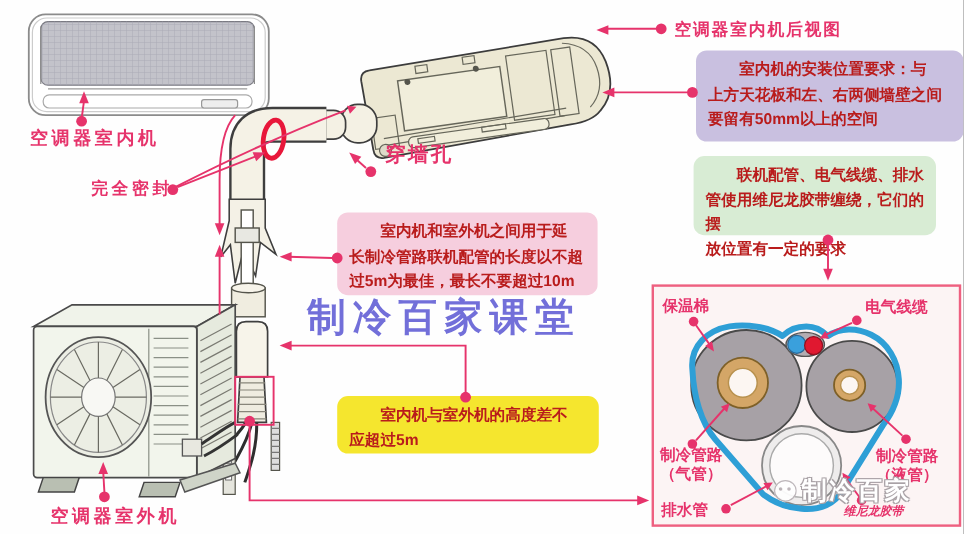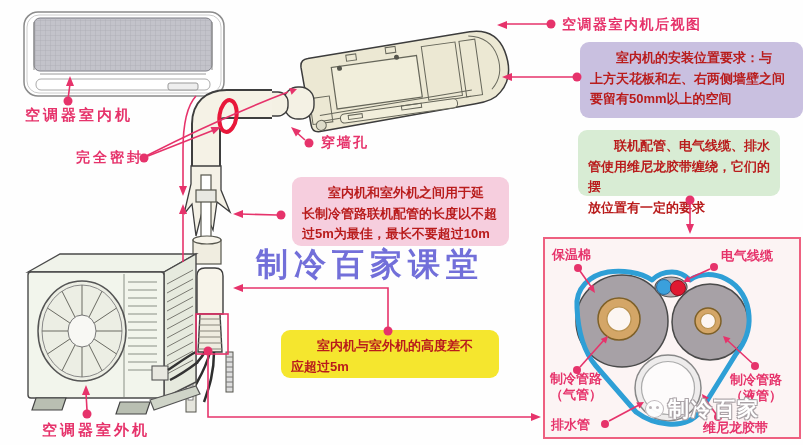--- a/index.html
+++ b/index.html
@@ -26,40 +26,40 @@
   .seal-ring{stroke:#e8173a;stroke-width:4;fill:none;}
   .tape{stroke:var(--tape-blue);stroke-width:5;fill:none;stroke-linejoin:round;}
   
   .note{
     position:absolute;z-index:0;border-radius:9px;box-sizing:border-box;
     font-size:13px;font-weight:bold;color:#b91c1c;line-height:1.58;
     padding:6px 10px;white-space:pre-line;
   }
   .note-purple{left:580px;top:42px;width:223px;height:76px;background:var(--box-purple);}
   .note-green{left:578px;top:130px;width:202px;height:66px;background:var(--box-green);}
-  .note-pink{left:292px;top:177px;width:217px;height:69px;background:var(--box-pink);}
+  .note-pink{left:281px;top:177px;width:217px;height:69px;background:var(--box-pink);}
   .note-yellow{left:281px;top:330px;width:218px;height:48px;background:var(--box-yellow);}
   
   .cross-box{
     position:absolute;z-index:0;left:543px;top:237px;width:258px;height:202px;
     box-sizing:border-box;border:2px solid #ee6080;background:#fcf4f4;
   }
   
   .lbl{position:absolute;z-index:2;color:var(--accent-red);font-weight:bold;white-space:pre-line;}
   .lbl-indoor{left:25px;top:106px;font-size:15px;letter-spacing:3px;}
   .lbl-rearview{left:562px;top:16px;font-size:14px;letter-spacing:1.5px;}
   .lbl-sealed{left:76px;top:149px;font-size:14px;letter-spacing:3px;}
-  .lbl-wallhole{left:321px;top:134px;font-size:14px;letter-spacing:2px;}
+  .lbl-wallhole{left:321px;top:117px;font-size:17px;letter-spacing:2px;}
   .lbl-outdoor{left:42px;top:421px;font-size:15px;letter-spacing:3px;}
   .lbl-insulation{left:552px;top:246px;font-size:13px;}
   .lbl-cable{left:721px;top:247px;font-size:13px;}
   .lbl-gas{left:544px;top:371px;font-size:13px;text-align:center;width:64px;line-height:1.25;}
   .lbl-liquid{left:724px;top:372px;font-size:13px;text-align:center;width:64px;line-height:1.25;}
   .lbl-drain{left:551px;top:416px;font-size:13px;}
-  .lbl-vinylon{left:703px;top:419px;font-size:13px;}
+  .lbl-vinylon{left:703px;top:419px;font-size:10px;font-style:italic;}
   
   .wm-main{
     position:absolute;z-index:3;left:256px;top:243px;
     font-size:32px;font-weight:bold;letter-spacing:6px;color:var(--watermark-blue);
     white-space:nowrap;opacity:.95;font-family:Liberation Serif, serif;
   }
   .wm-corner{
     position:absolute;z-index:3;left:645px;top:395px;display:flex;align-items:center;gap:4px;
   }
   .wm-corner .logo{

